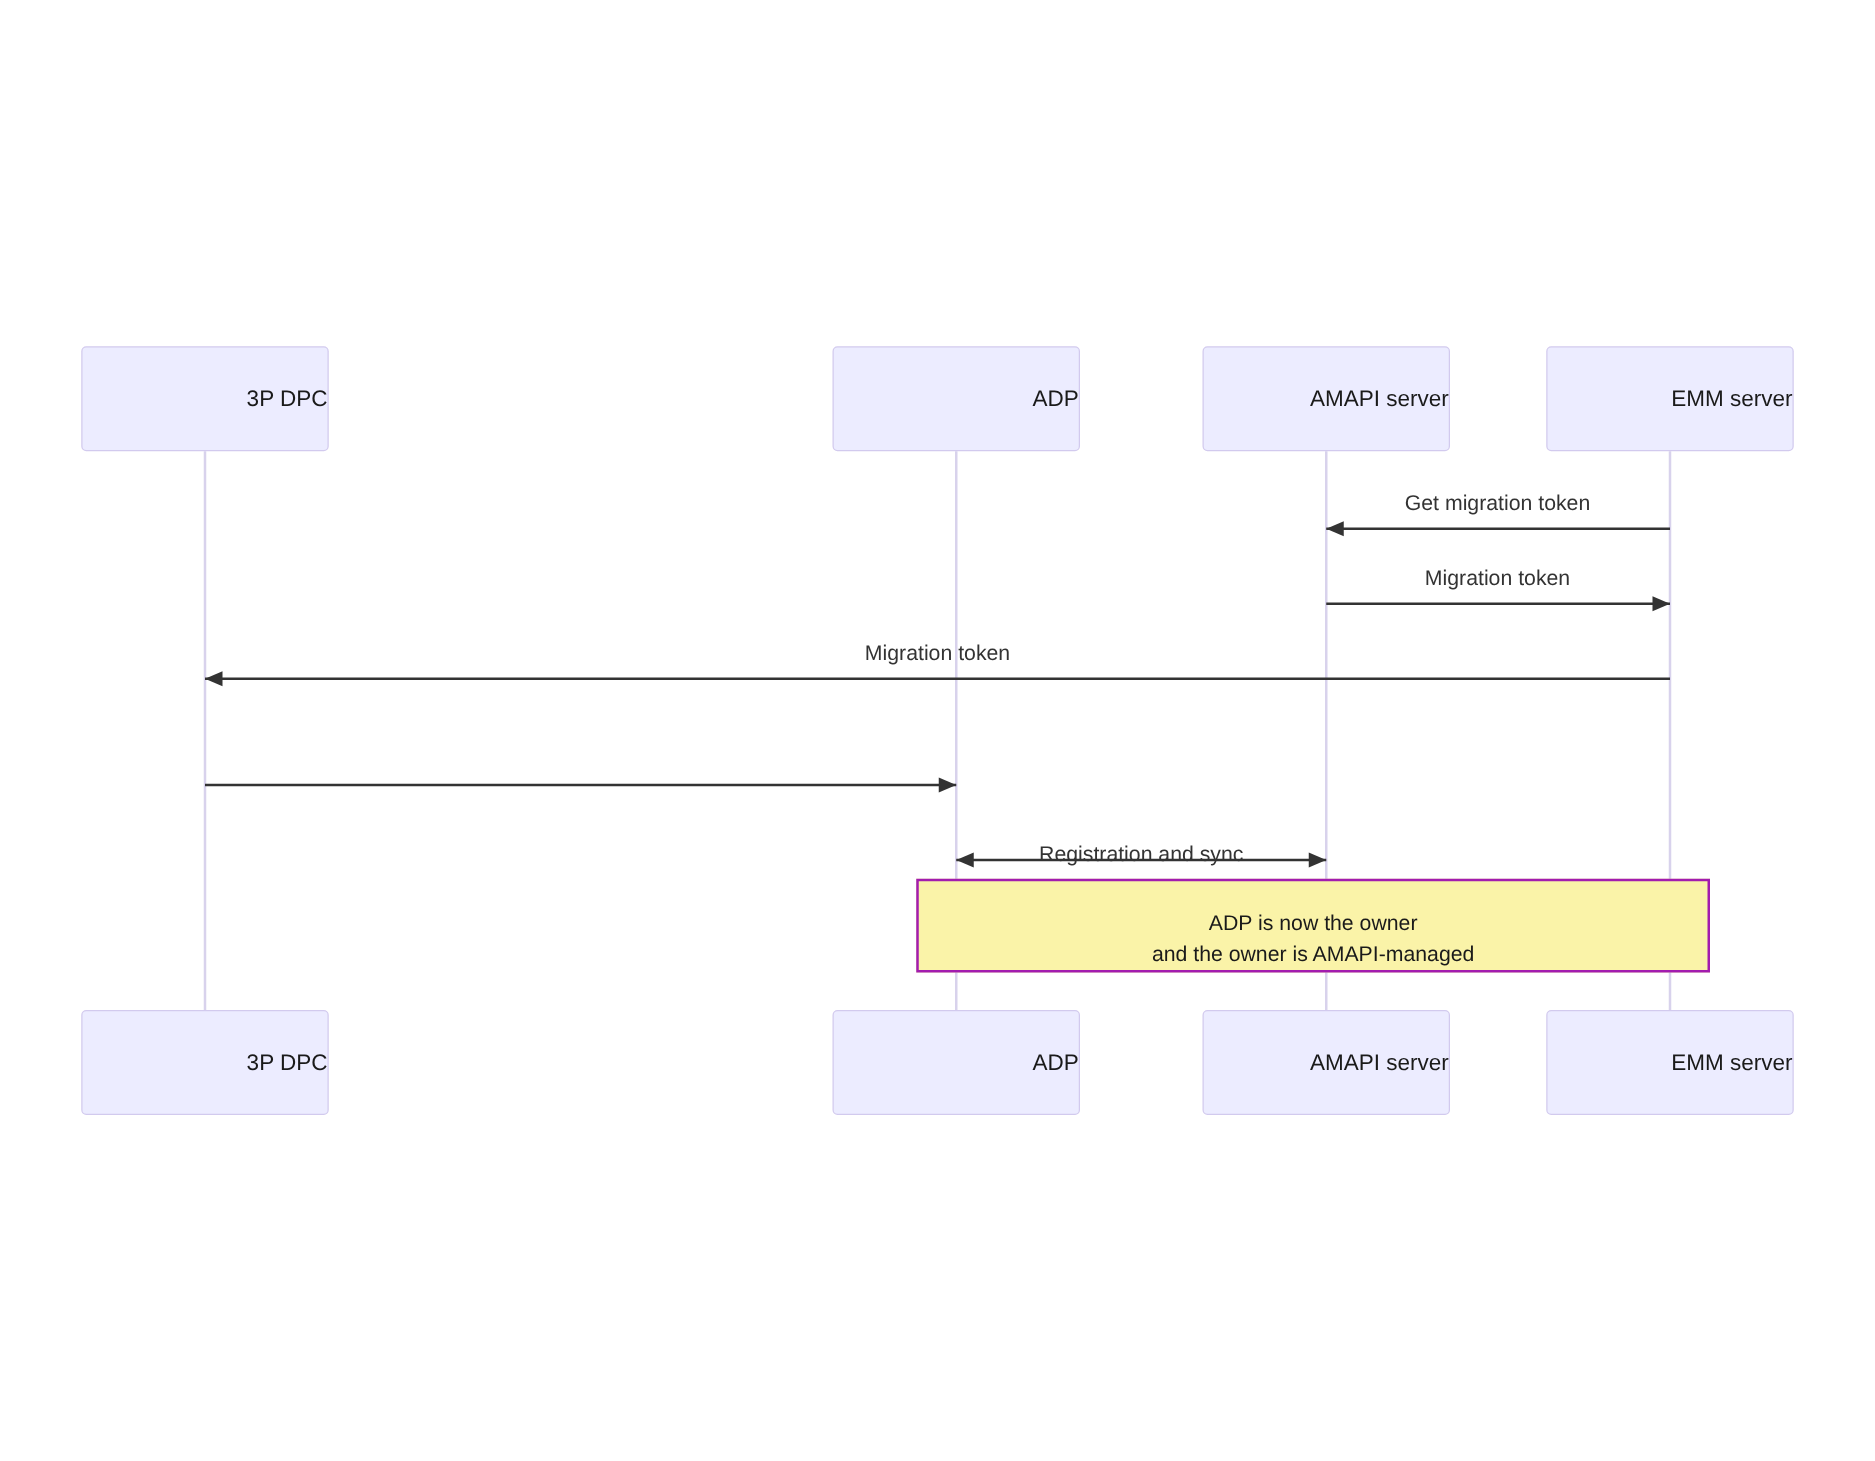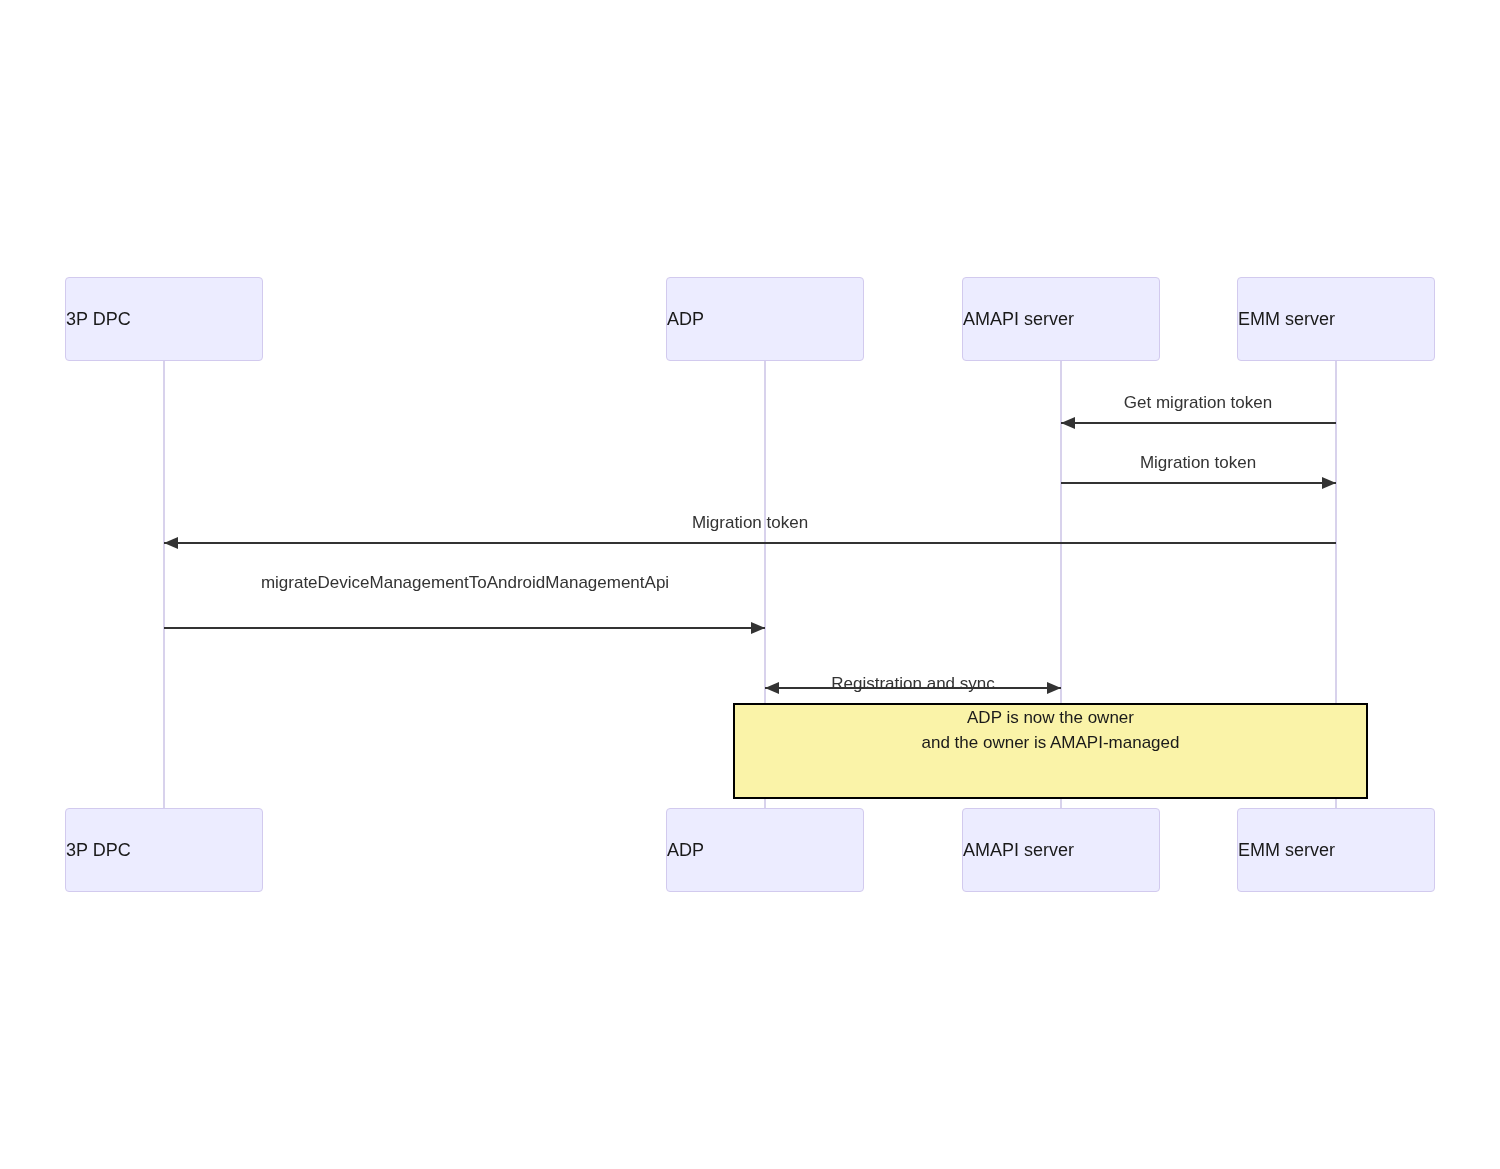--- a/index.html
+++ b/index.html
@@ -21,21 +21,21 @@
   }
   .actor {
     position: absolute;
     width: 198px;
     height: 84px;
     background: #ececff;
     border: 1px solid #d2caee;
     border-radius: 4px;
     display: flex;
     align-items: center;
-    justify-content: flex-start;
+    justify-content: flex-end;
     font-size: 18px;
     color: #1a1a1a;
     z-index: 2;
   }
   .msg-line {
     position: absolute;
     height: 2px;
     background: #333333;
     z-index: 1;
   }
@@ -65,26 +65,26 @@
     color: #333333;
     text-align: left;
     white-space: nowrap;
     z-index: 1;
   }
   .note {
     position: absolute;
     left: 733px;
     top: 703px;
     width: 635px;
-    height: 96px;
+    height: 75px;
     background: #faf3a8;
-    border: 2px solid #000000;
+    border: 2px solid #a21caf;
     display: flex;
     flex-direction: column;
-    justify-content: flex-start;
+    justify-content: flex-end;
     text-align: center;
     font-size: 17px;
     line-height: 25px;
     color: #1a1a1a;
     z-index: 3;
   }
 </style>
 </head>
 <body>
 
@@ -117,21 +117,20 @@
   <div class="msg-line" style="left:1061px;top:482px;width:275px">
     <div class="head right"></div>
   </div>
 
   <div class="msg-label" style="left:750px;top:510px">Migration token</div>
   <div class="msg-line" style="left:164px;top:542px;width:1172px">
     <div class="head left"></div>
   </div>
 
   <div class="msg-label" style="left:465px;top:570px">
-    <div>migrateDeviceManagementToAndroidManagementApi</div>
   </div>
   <div class="msg-line" style="left:164px;top:627px;width:601px">
     <div class="head right"></div>
   </div>
 
   <div class="msg-label" style="left:913px;top:671px">Registration and sync</div>
   <div class="msg-line" style="left:765px;top:687px;width:296px">
     <div class="head left"></div>
     <div class="head right"></div>
   </div>

